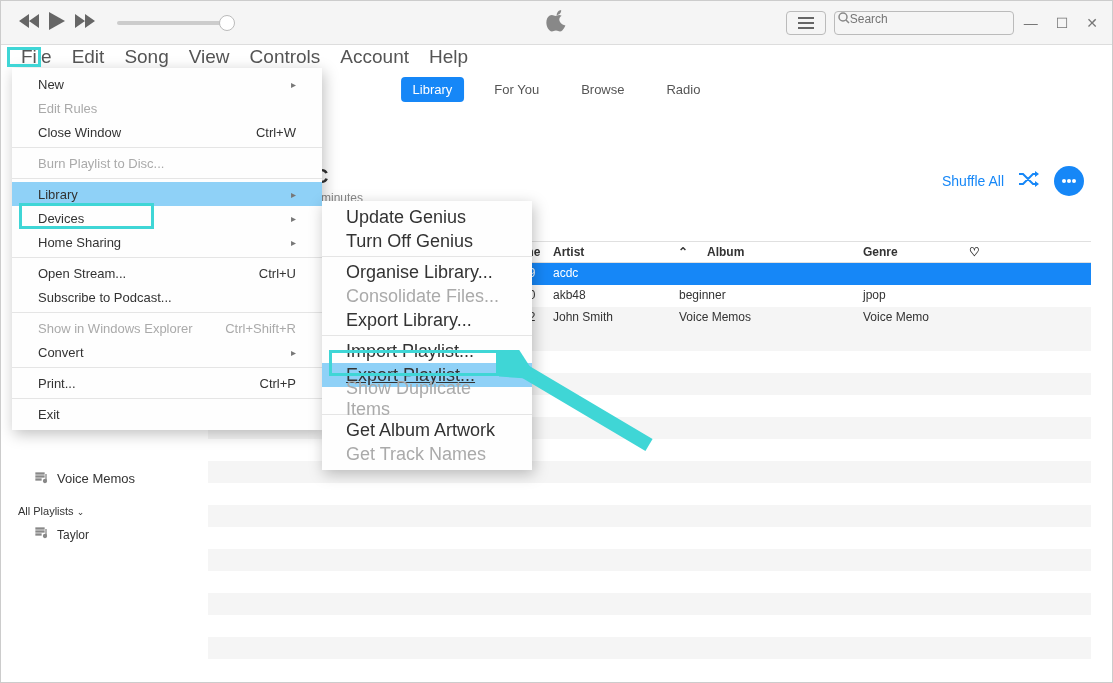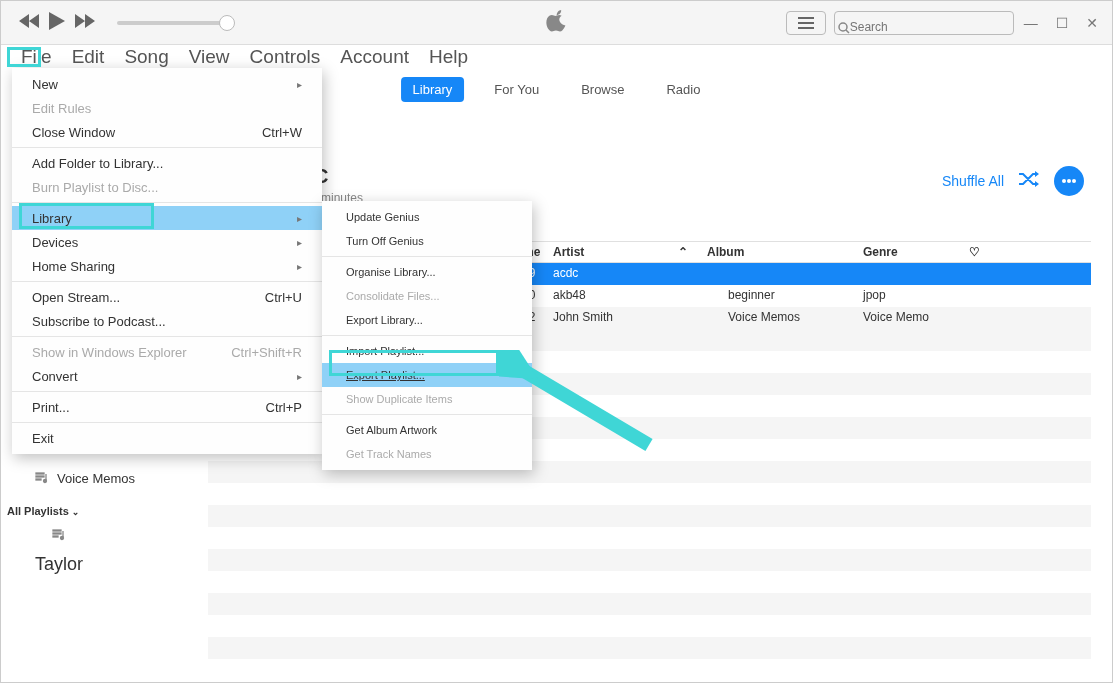--- a/index.html
+++ b/index.html
@@ -6,21 +6,21 @@
 body { background:#fff; width:1113px; height:683px; overflow:hidden; position:relative; border:1px solid #ccc; }
 
 
 .toolbar { height:44px; background:#f5f5f5; border-bottom:1px solid #ddd; display:flex; align-items:center; position:relative; }
 .play-controls { display:flex; align-items:center; gap:10px; padding-left:18px; }
 .play-controls svg { fill:#666; }
 .vol-slider { width:110px; height:4px; background:#ccc; position:relative; margin-left:12px; border-radius:2px; }
 .vol-slider .thumb { position:absolute; right:-8px; top:-6px; width:16px; height:16px; background:#fff; border:1px solid #bbb; border-radius:50%; }
 .center-logo { position:absolute; left:50%; transform:translateX(-50%); }
 .list-btn { margin-left:auto; width:40px; height:24px; border:1px solid #bbb; border-radius:4px; display:flex; align-items:center; justify-content:center; margin-right:8px; }
-.search-box { width:180px; height:24px; border:1px solid #bbb; border-radius:4px; display:flex; align-items:flex-end; padding:0 3px; margin-right:10px; }
+.search-box { width:180px; height:24px; border:1px solid #bbb; border-radius:4px; display:flex; align-items:flex-start; padding:0 3px; margin-right:10px; }
 .search-box input { border:none; outline:none; font-size:12px; flex:1; background:transparent; }
 .win-ctrls { display:flex; gap:18px; padding-right:14px; color:#777; font-size:14px; }
 
 
 .menubar { height:24px; display:flex; align-items:center; padding-left:10px; font-size:19px; gap:0; background:#fff; }
 .menubar .mitem { padding:3px 10px; cursor:default; color:#555; }
 .file-hl { position:absolute; left:6px; top:46px; width:34px; height:20px; border:3px solid #3fd6d6; pointer-events:none; z-index:50; }
 
 
 .main-tabs { position:absolute; left:50%; top:76px; transform:translateX(-50%); display:flex; gap:18px; font-size:13px; }
@@ -48,45 +48,45 @@
 .sort-arrow { position:absolute; left:470px; }
 
 
 .trows { position:absolute; left:207px; right:21px; top:262px; }
 .trow { height:22px; font-size:12px; color:#333; position:relative; }
 .trow.sel { background:#1687f7; color:#fff; }
 .trow.alt { background:#f5f5f5; }
 .trow span { position:absolute; top:3px; }
 .c-time { left:314px; }
 .c-artist { left:345px; }
-.c-album { left:520px; }
+.c-album { left:471px; }
 .c-genre { left:655px; }
 
 
 .stripes { position:absolute; left:207px; right:21px; top:328px; bottom:11px; }
 .stripe { height:22px; }
 .stripe:nth-child(odd){ background:#f5f5f5; }
 
 
 .side-voice { position:absolute; left:34px; top:469px; font-size:13px; color:#333; display:flex; align-items:center; gap:8px; }
-.side-all { position:absolute; left:6px; top:504px; font-size:11px; font-weight:700; color:#333; }
-.side-taylor { position:absolute; left:34px; top:524px; font-size:18px; color:#333; display:flex; align-items:center; gap:8px;flex-direction:column; }
+.side-all { position:absolute; left:17px; top:504px; font-size:11px; font-weight:400; color:#333; }
+.side-taylor { position:absolute; left:34px; top:524px; font-size:12px; color:#333; display:flex; align-items:flex-end; gap:8px; }
 .music-icon { width:14px; display:inline-block; }
 
 
 .file-menu { position:absolute; left:11px; top:67px; width:310px; background:#fefefe; box-shadow:2px 4px 14px rgba(0,0,0,.25); z-index:40; font-size:13px; padding:4px 0; }
-.file-menu .mi { height:24px; display:flex; align-items:center; padding:0 20px; justify-content:space-between; color:#333; }
+.file-menu .mi { height:24px; display:flex; align-items:center; padding:0 26px; justify-content:space-between; color:#333; }
 .file-menu .mi.disabled { color:#aaa; }
 .file-menu .sep { height:1px; background:#e5e5e5; margin:3px 0; }
 .file-menu .mi .arrow { font-size:10px; color:#777; }
 .file-menu .mi.hover { background:#8fd1f7; }
 .lib-hl { position:absolute; left:18px; top:202px; width:135px; height:26px; border:3px solid #3fd6d6; pointer-events:none; z-index:60; }
 
 
-.sub-menu { position:absolute; left:321px; top:200px; width:210px; background:#fefefe; box-shadow:2px 4px 14px rgba(0,0,0,.25); z-index:40; font-size:11px; padding:4px 0; }
+.sub-menu { position:absolute; left:321px; top:200px; width:210px; background:#fefefe; box-shadow:2px 4px 14px rgba(0,0,0,.25); z-index:40; font-size:18px; padding:4px 0; }
 .sub-menu .mi { height:24px; display:flex; align-items:center; padding:0 24px; color:#333; }
 .sub-menu .mi.disabled { color:#aaa; }
 .sub-menu .sep { height:1px; background:#e5e5e5; margin:3px 0; }
 .sub-menu .mi.hover { background:#8fd1f7;text-decoration:underline; }
 .exp-hl { position:absolute; left:328px; top:349px; width:170px; height:26px; border:3px solid #3fd6d6; pointer-events:none; z-index:60; }
 
 
 .anno-arrow { position:absolute; left:498px; top:349px; z-index:70; pointer-events:none; }
 </style>
 </head>
@@ -253,23 +253,20 @@
       <span class="arrow">▸</span>
     </div>
   <div class="mi disabled">
       <span>Edit Rules</span>
     </div>
   <div class="mi">
       <span>Close Window</span>
       <span>Ctrl+W</span>
     </div>
   <div class="sep"></div>
-  <div class="mi">
-      <span>Add Folder to Library...</span>
-    </div>
   <div class="mi disabled">
       <span>Burn Playlist to Disc...</span>
     </div>
   <div class="sep"></div>
   <div class="mi hover">
       <span>Library</span>
       <span class="arrow">▸</span>
     </div>
   <div class="mi">
       <span>Devices</span>

